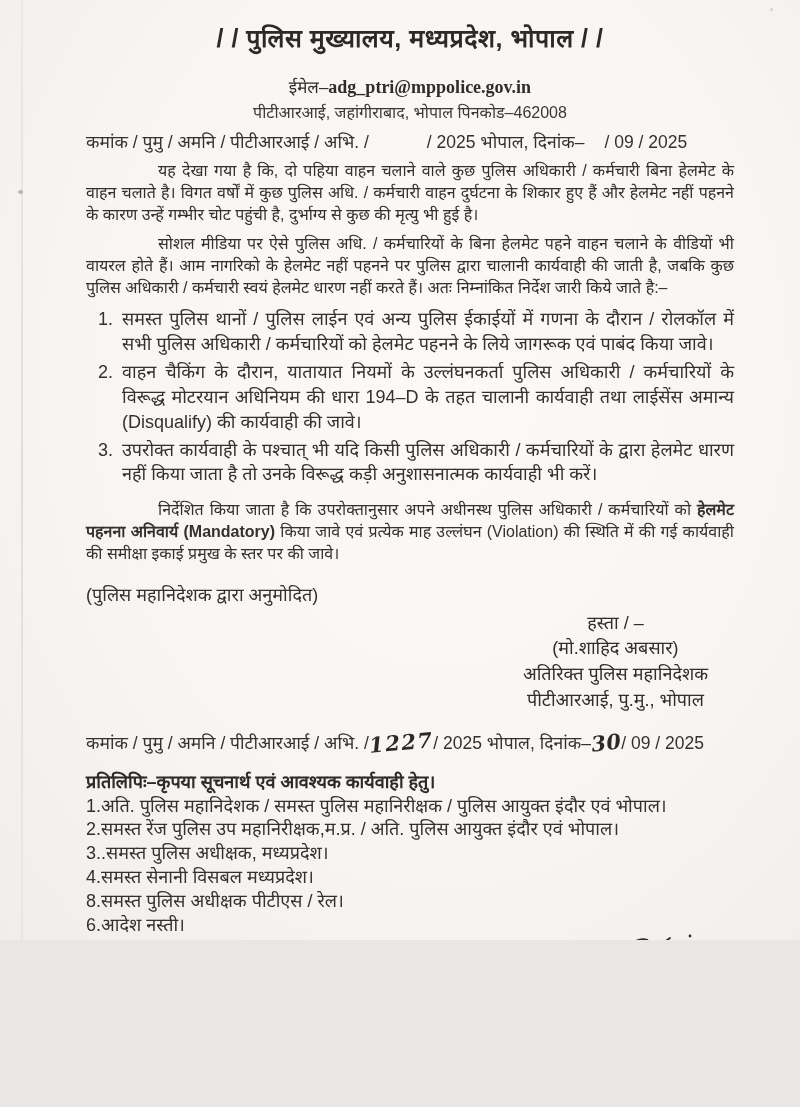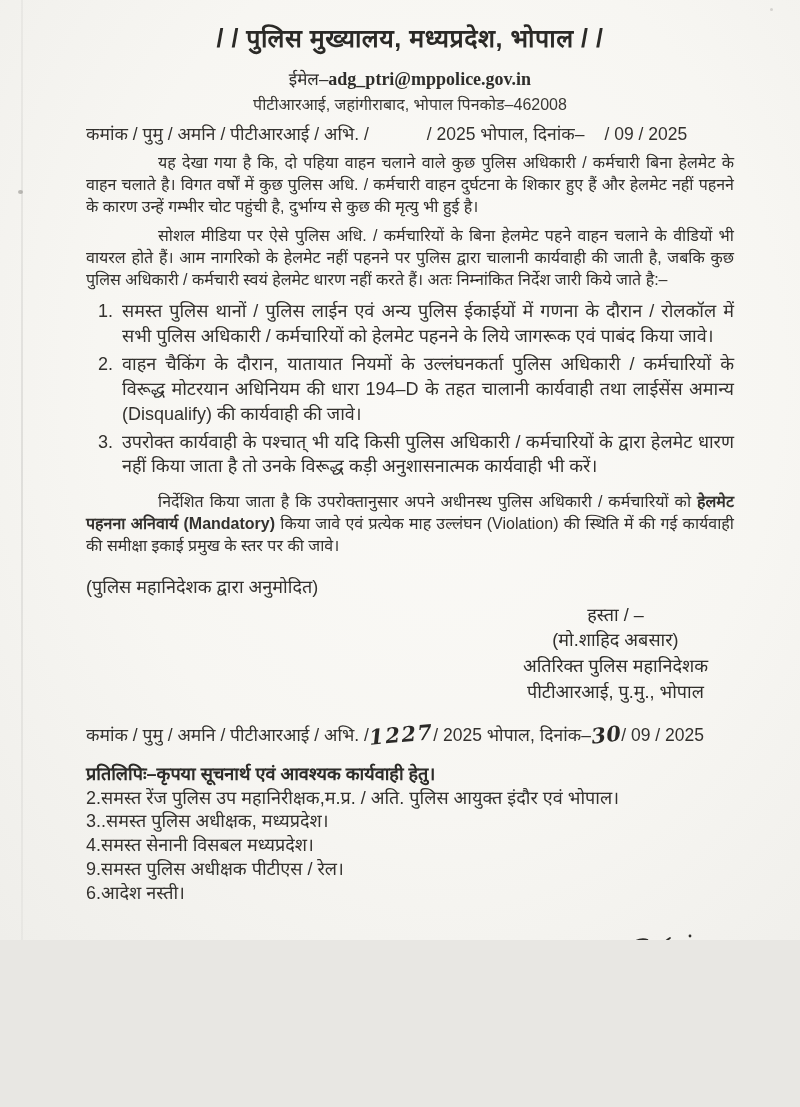--- a/index.html
+++ b/index.html
@@ -39,21 +39,21 @@
     text-align: center;
     font-size: 25px;
     font-weight: bold;
     letter-spacing: .5px;
     color: #2b2a27;
     margin-top: 6px;
   }
   .lh-email {
     text-align: center;
     font-size: 17px;
-    margin-top: 13px;
+    margin-top: 21px;
     color: #2e2d2a;
   }
   .lh-email .email-addr {
     font-family: "Liberation Serif", "DejaVu Serif", serif;
     font-weight: bold;
     font-size: 18px;
   }
   .lh-address {
     text-align: center;
     font-size: 16px;
@@ -212,24 +212,25 @@
       <div class="sig-line">अतिरिक्त पुलिस महानिदेशक</div>
       <div class="sig-line">पीटीआरआई, पु.मु., भोपाल</div>
     </div>
 
     <div class="ref-line ref-bottom">
       <span>कमांक / पुमु / अमनि / पीटीआरआई / अभि. /</span><span class="hand">1227</span><span>/ 2025 भोपाल,  दिनांक–</span><span class="hand day">30</span><span>/ 09 / 2025</span>
     </div>
 
     <div class="copy-heading">प्रतिलिपिः–कृपया सूचनार्थ एवं आवश्यक कार्यवाही हेतु।</div>
     <div class="recipients">
+      <div class="recipient">1.अति. पुलिस महानिदेशक / समस्त पुलिस महानिरीक्षक / पुलिस आयुक्त इंदौर एवं भोपाल।</div>
       <div class="recipient">2.समस्त रेंज पुलिस उप महानिरीक्षक,म.प्र. / अति. पुलिस आयुक्त इंदौर एवं भोपाल।</div>
       <div class="recipient">3..समस्त पुलिस अधीक्षक, मध्यप्रदेश।</div>
       <div class="recipient">4.समस्त सेनानी विसबल मध्यप्रदेश।</div>
-      <div class="recipient">9.समस्त पुलिस अधीक्षक पीटीएस / रेल।</div>
+      <div class="recipient">8.समस्त पुलिस अधीक्षक पीटीएस / रेल।</div>
       <div class="recipient">6.आदेश नस्ती।</div>
     </div>
   </div>
 
   <div class="sig-block-bottom">
     <div class="sig-svg-wrap">
       <svg width="150" height="78" viewBox="0 0 150 78" fill="none" stroke="#2e2d2a" stroke-width="1.7" stroke-linecap="round">
         <path d="M14 58 C 34 26, 58 10, 74 12 C 62 8, 46 22, 52 30 C 58 38, 80 24, 92 14 C 84 22, 70 34, 58 44"></path>
         <path d="M18 74 C 40 52, 70 28, 96 10"></path>
         <path d="M78 44 q 5 -12 12 -7 q 5 4 -2 11 q -4 4 2 3"></path>

